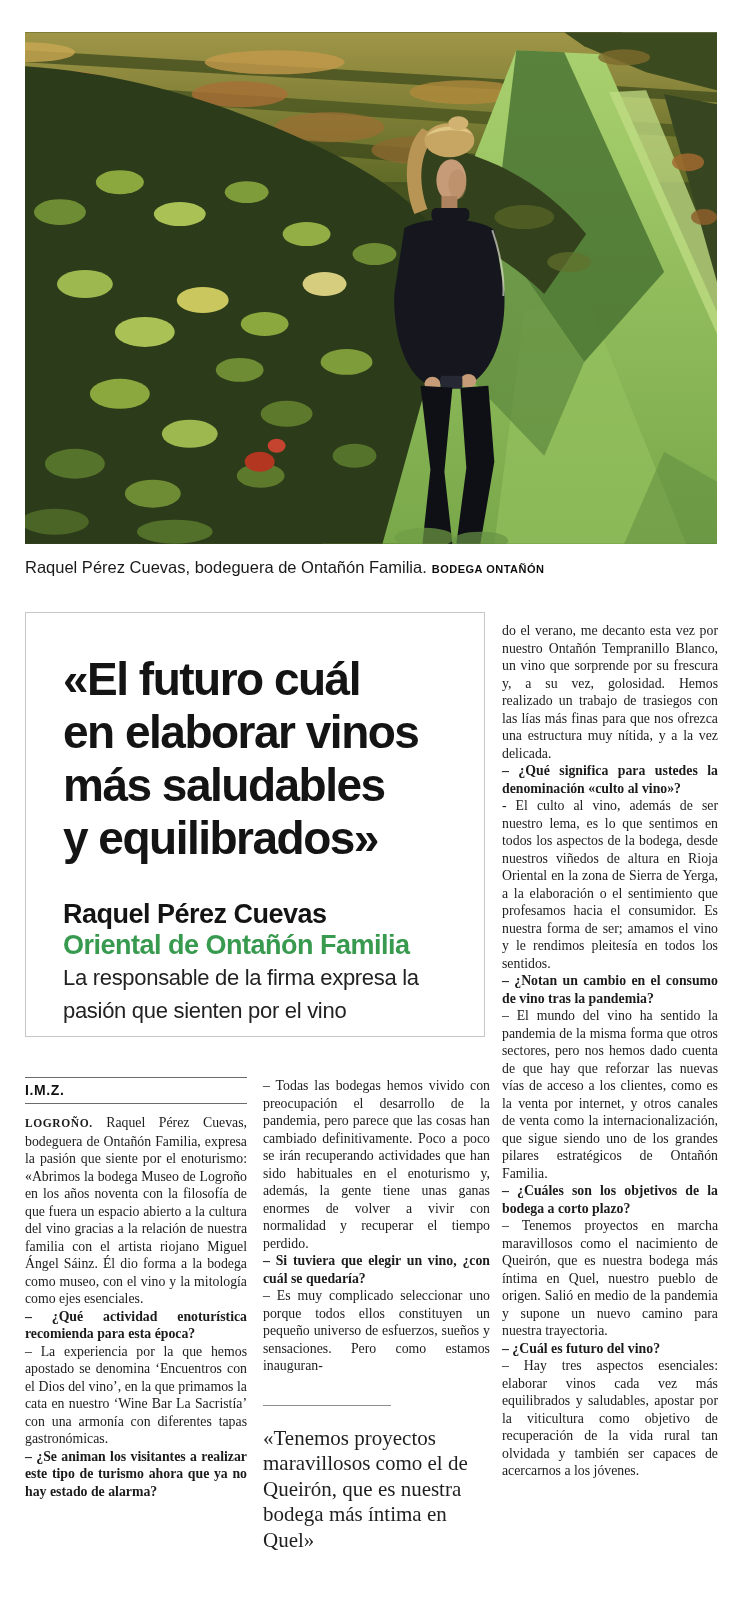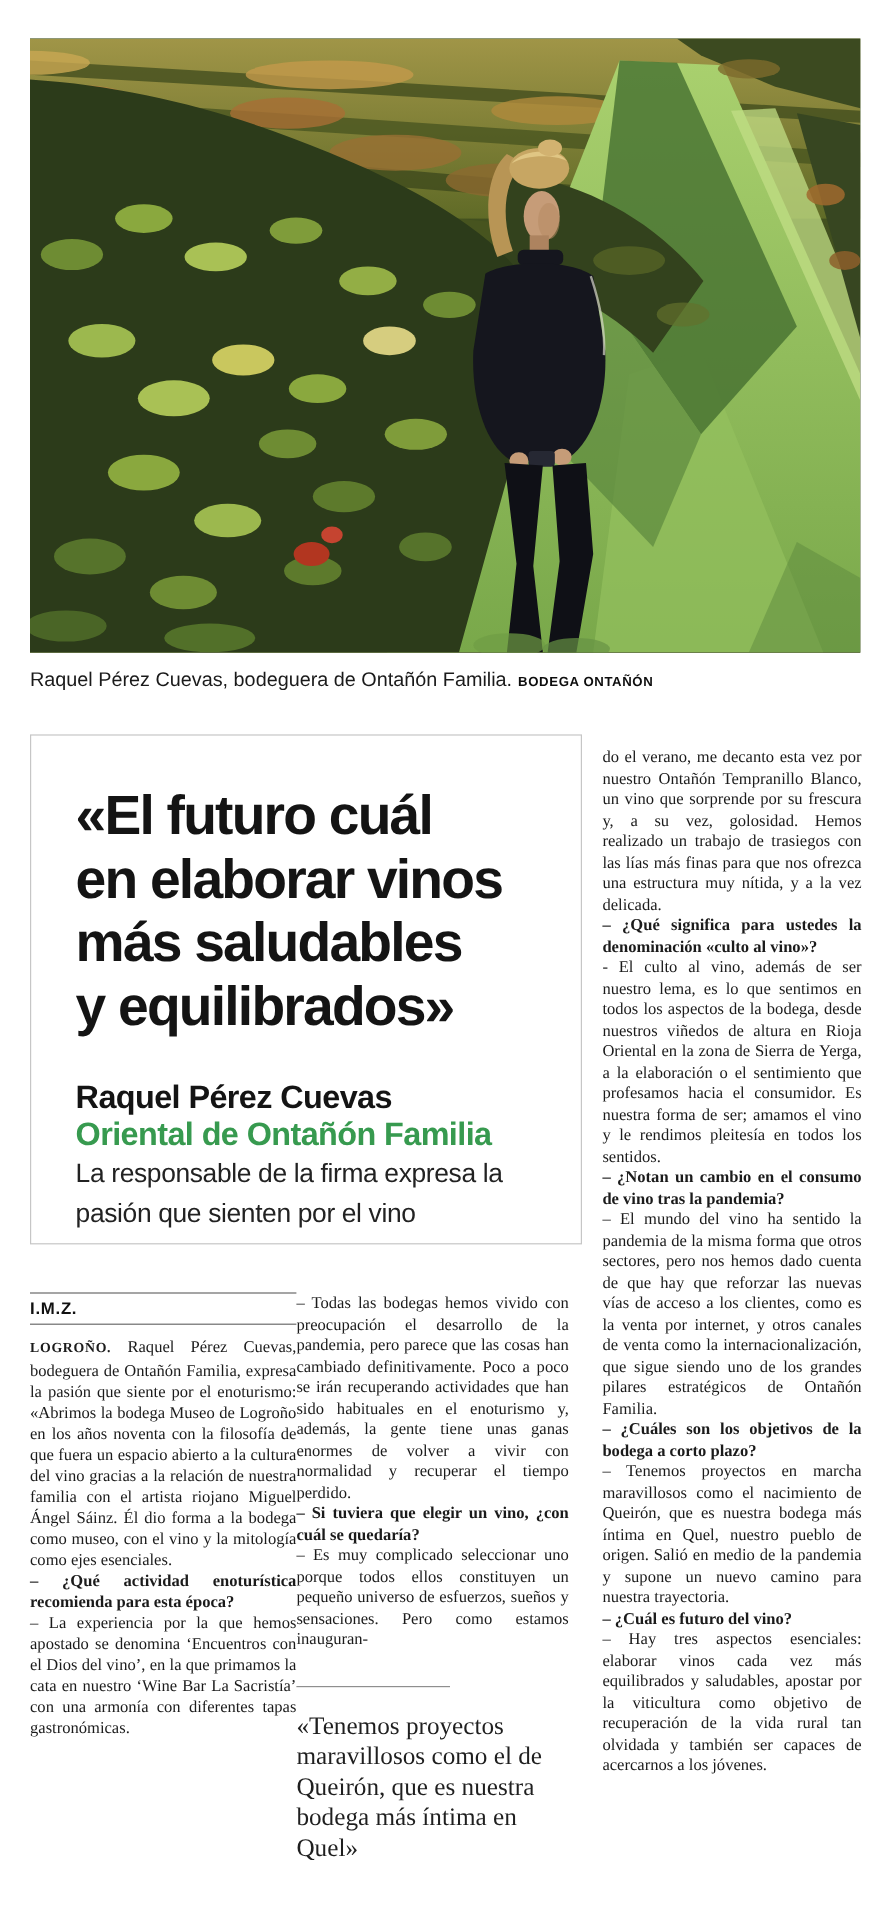--- a/index.html
+++ b/index.html
@@ -50,21 +50,21 @@
     font-family:"Liberation Sans", sans-serif;font-weight:700;
     font-size:27px;line-height:32px;letter-spacing:-.5px;color:#379a4f;
   }
   .deck{
     font-family:"Liberation Sans", sans-serif;font-weight:400;
     font-size:22px;line-height:33px;letter-spacing:-.3px;color:#222;
     width:400px;margin-top:0;
   }
 
   
-  .two-cols{display:flex;margin-top:40px;}
+  .two-cols{display:flex;gap:16px;margin-top:40px;}
   .col1{width:222px;flex:0 0 222px;}
   .col2{width:227px;flex:0 0 227px;}
 
   .byline{
     font-family:"Liberation Sans", sans-serif;font-weight:700;
     font-size:14px;letter-spacing:.6px;color:#111;
     border-top:1.5px solid #6b6b6b;border-bottom:1.5px solid #6b6b6b;
     padding:4px 0 5px 0;margin-bottom:10px;
   }
 
@@ -214,20 +214,21 @@
         </div>
       </div>
 
       <div class="two-cols">
         <div class="col col1">
           <div class="byline"><span>I.M.Z.</span></div>
           <div class="col-body">
               <p class="body-p"><span class="seg-smallcaps">LOGROÑO.</span><span class="seg-normal"> Raquel Pérez Cuevas, bodeguera de Ontañón Familia, expresa la pasión que siente por el enoturismo: «Abrimos la bodega Museo de Logroño en los años noventa con la filosofía de que fuera un espacio abierto a la cultura del vino gracias a la relación de nuestra familia con el artista riojano Miguel Ángel Sáinz. Él dio forma a la bodega como museo, con el vino y la mitología como ejes esenciales.</span></p>
               <p class="body-p"><span class="seg-bold">– ¿Qué actividad enoturística recomienda para esta época?</span></p>
               <p class="body-p"><span class="seg-normal">– La experiencia por la que hemos apostado se denomina ‘Encuentros con el Dios del vino’, en la que primamos la cata en nuestro ‘Wine Bar La Sacristía’ con una armonía con diferentes tapas gastronómicas.</span></p>
+              <p class="body-p"><span class="seg-bold">– ¿Se animan los visitantes a realizar este tipo de turismo ahora que ya no hay estado de alarma?</span></p>
             </div>
         </div>
         <div class="col col2">
             <p class="body-p"><span class="seg-normal">– Todas las bodegas hemos vivido con preocupación el desarrollo de la pandemia, pero parece que las cosas han cambiado definitivamente. Poco a poco se irán recuperando actividades que han sido habituales en el enoturismo y, además, la gente tiene unas ganas enormes de volver a vivir con normalidad y recuperar el tiempo perdido.</span></p>
             <p class="body-p"><span class="seg-bold">– Si tuviera que elegir un vino, ¿con cuál se quedaría?</span></p>
             <p class="body-p"><span class="seg-normal">– Es muy complicado seleccionar uno porque todos ellos constituyen un pequeño universo de esfuerzos, sueños y sensaciones. Pero como estamos inauguran-</span></p>
             <div class="pullquote">
               <div class="pq-rule"></div>
               <div class="pq-text">«Tenemos proyectos maravillosos como el de Queirón, que es nuestra bodega más íntima en Quel»</div>
             </div>

